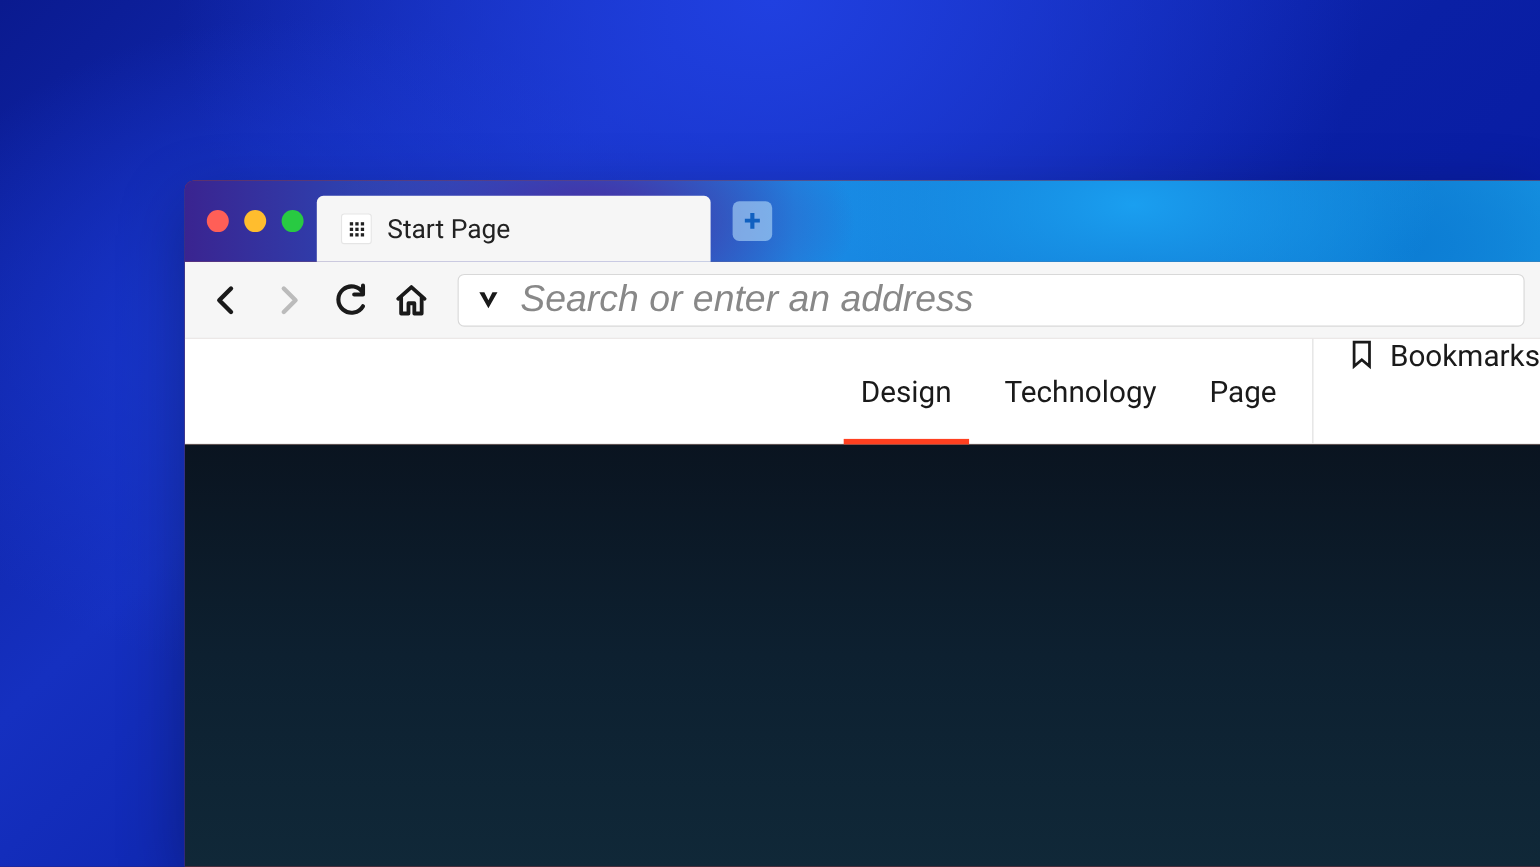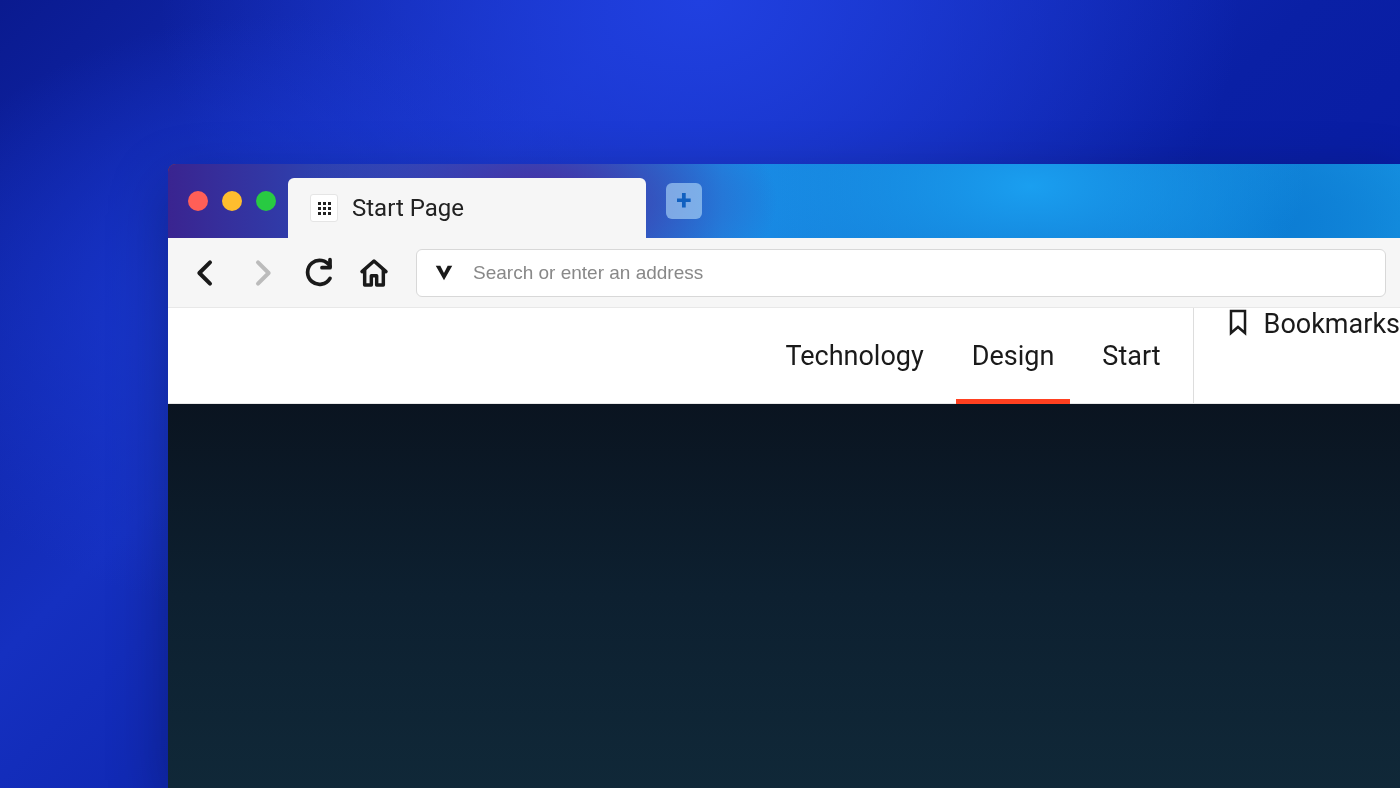--- a/index.html
+++ b/index.html
@@ -174,23 +174,24 @@
     
     .vivaldi-icon {
       width: 22px;
       height: 22px;
     }
     
     .address-input {
       flex: 1;
       border: none;
       outline: none;
-      font-size: 19px;
+      font-size: 34px;
       color: #222;
       background: transparent;
+      font-style: italic;
     }
     
     .address-input::placeholder {
       color: #888;
     }
     
     .startpage-nav {
       height: 96px;
       background: #fff;
       display: flex;
@@ -313,28 +314,28 @@
       <svg class="vivaldi-icon" viewBox="0 0 24 24" fill="#1a1a1a">
         <path d="M3 4 L12 20 L21 4 L16 4 L12 12 L8 4 Z"></path>
       </svg>
       <input class="address-input" type="text" placeholder="Search or enter an address" style="">
     </div>
   </div>
 
   <div class="startpage-nav">
     <div class="nav-spacer"></div>
     <div class="nav-items">
-      <div class="nav-item">
-        <span>Technology</span>
-      </div>
       <div class="nav-item active">
         <span>Design</span>
       </div>
       <div class="nav-item">
-        <span>Start</span>
+        <span>Technology</span>
+      </div>
+      <div class="nav-item">
+        <span>Page</span>
       </div>
     </div>
     <div class="nav-divider"></div>
     <div class="bookmarks-item">
       <svg width="24" height="28" viewBox="0 0 24 28" fill="none" stroke="#1a1a1a" stroke-width="2.5">
         <path d="M5 3 L19 3 L19 25 L12 19 L5 25 Z"></path>
       </svg>
       <span>Bookmarks</span>
     </div>
   </div>

